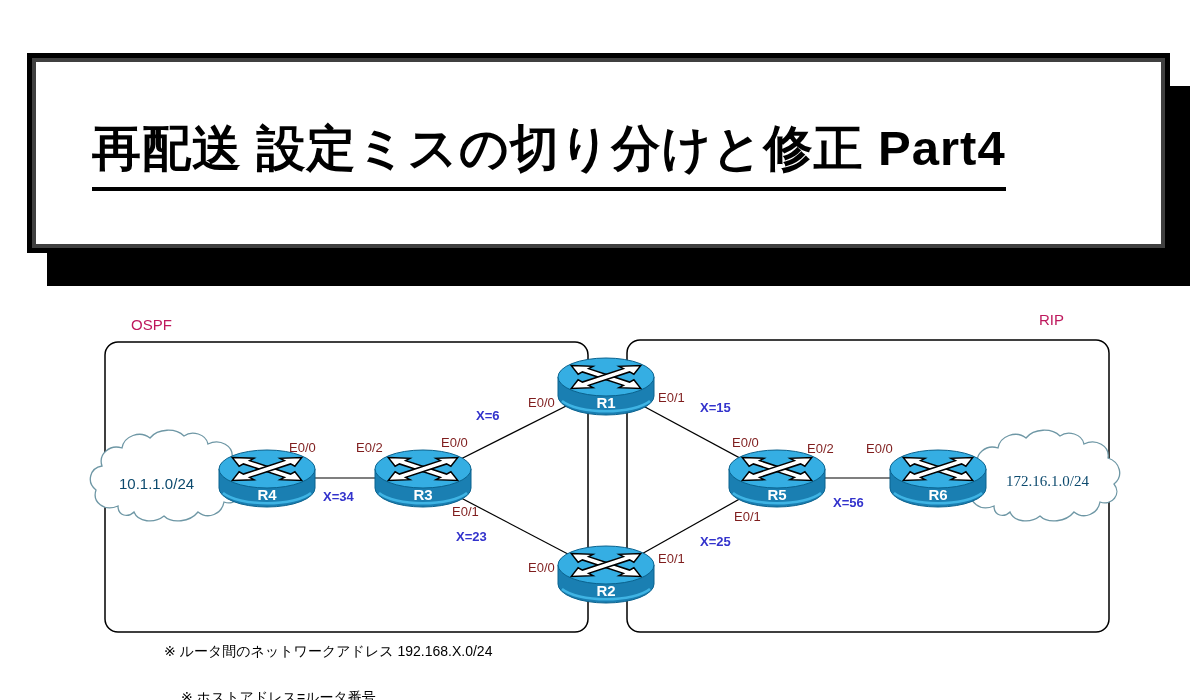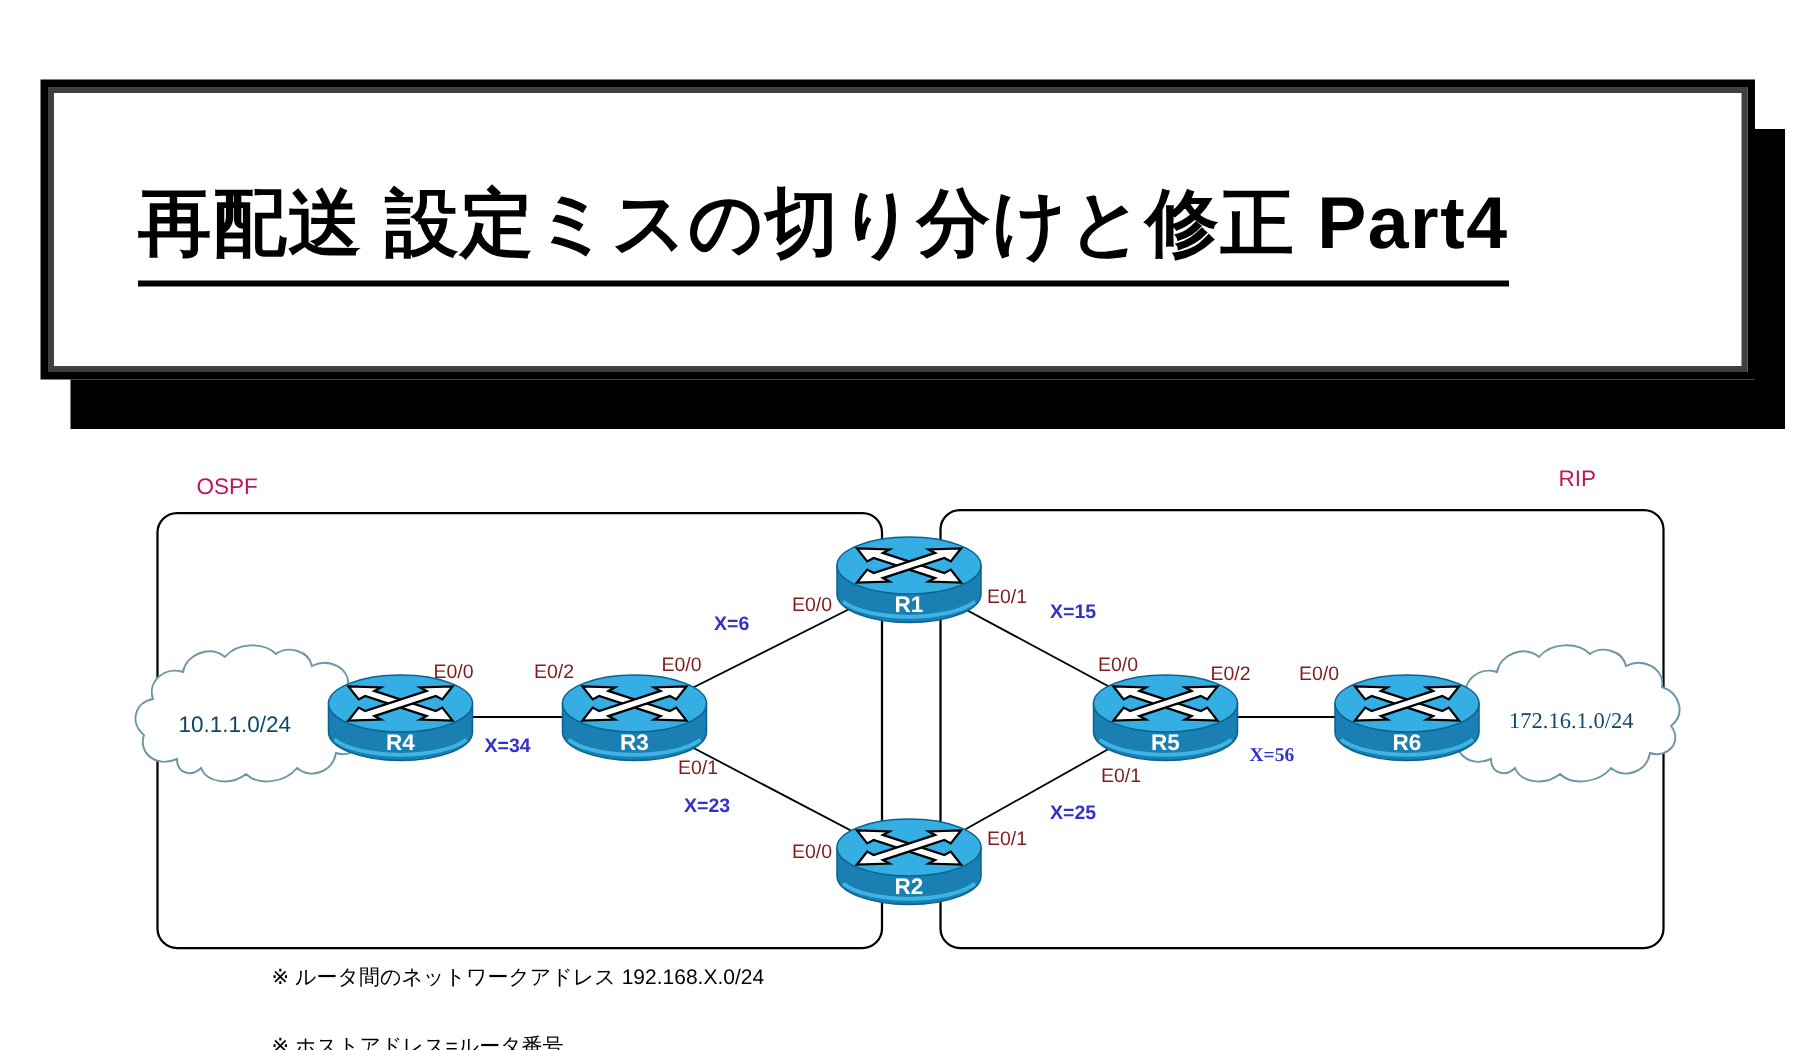--- a/index.html
+++ b/index.html
@@ -105,18 +105,18 @@
   <div class="lbl" style="left:732px; top:435px;">E0/0</div>
   <div class="lbl" style="left:734px; top:509px;">E0/1</div>
   <div class="lbl" style="left:807px; top:441px;">E0/2</div>
   <div class="lbl" style="left:866px; top:441px;">E0/0</div>
 
   <div class="cost" style="left:476px; top:408px;">X=6</div>
   <div class="cost" style="left:323px; top:489px;">X=34</div>
   <div class="cost" style="left:456px; top:529px;">X=23</div>
   <div class="cost" style="left:700px; top:400px;">X=15</div>
   <div class="cost" style="left:700px; top:534px;">X=25</div>
-  <div class="cost" style="left:833px; top:495px;font-family:Liberation Serif, serif;">X=56</div>
+  <div class="cost" style="left:833px; top:495px;">X=56</div>
 
-  <div class="note" style="left:181px; top:643px;">※ ルータ間のネットワークアドレス 192.168.X.0/24</div>
+  <div class="note" style="left:164px; top:643px;">※ ルータ間のネットワークアドレス 192.168.X.0/24</div>
   <div class="note" style="left:181px; top:689px;">※ ホストアドレス=ルータ番号</div>
 
 </div>
 
 </body></html>

